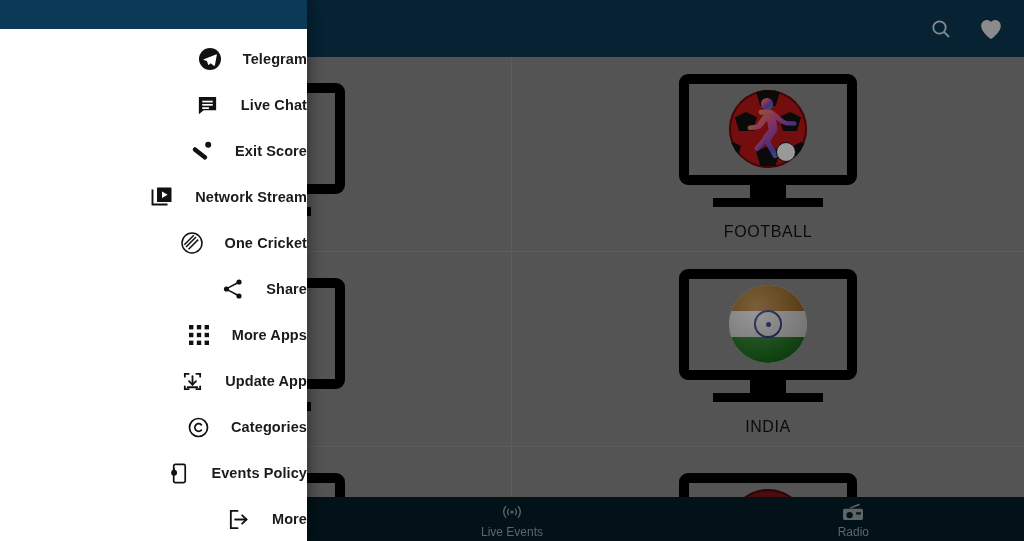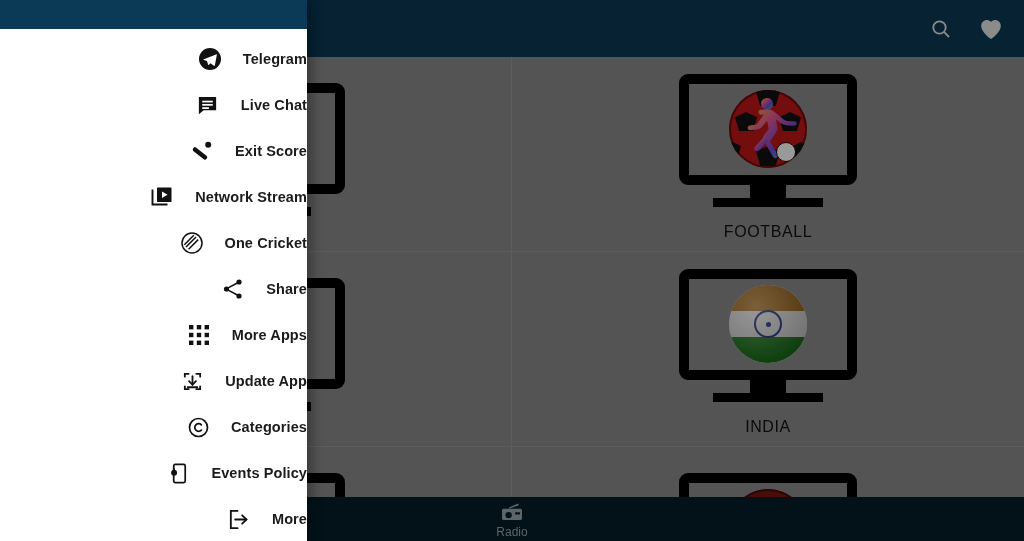--- a/index.html
+++ b/index.html
@@ -308,20 +308,30 @@
           <svg width="21" height="21" viewBox="0 0 24 24" fill="none" stroke="currentColor" stroke-width="2">
             <rect x="7" y="3" width="14" height="15" rx="1.5"></rect>
             <polygon points="12,7.5 12,13.5 17,10.5" fill="currentColor" stroke="none"></polygon>
             <path d="M4 6v14h14"></path>
           </svg>
         </span>
         <span class="nav-label">Categories</span>
       </div>
       <div class="navitem">
         <span class="nav-icon">
+          <svg width="22" height="20" viewBox="0 0 26 20" fill="none" stroke="currentColor" stroke-width="1.6">
+            <circle cx="13" cy="10" r="1.8" fill="currentColor" stroke="none"></circle>
+            <path d="M9.3 6.3a5.2 5.2 0 000 7.4M16.7 6.3a5.2 5.2 0 010 7.4"></path>
+            <path d="M6 3.2a9.6 9.6 0 000 13.6M20 3.2a9.6 9.6 0 010 13.6"></path>
+          </svg>
+        </span>
+        <span class="nav-label">Live Events</span>
+      </div>
+      <div class="navitem">
+        <span class="nav-icon">
           <svg width="22" height="20" viewBox="0 0 24 22" fill="currentColor">
             <path d="M18.5 2.2 9.2 6.2h-.1L18.5 4z"></path>
             <path d="M3 7.3h18c1.1 0 2 .9 2 2v8.6c0 1.1-.9 2-2 2H3c-1.1 0-2-.9-2-2V9.3c0-1.1.9-2 2-2zm5.3 3.6a3.5 3.5 0 100 7 3.5 3.5 0 000-7zm7.2.4v2.4h5.2v-2.4z"></path>
             <path d="M19 1.6 8.6 6.1l.6 1.4L19.6 3z"></path>
           </svg>
         </span>
         <span class="nav-label">Radio</span>
       </div>
     </div>
   </div>

